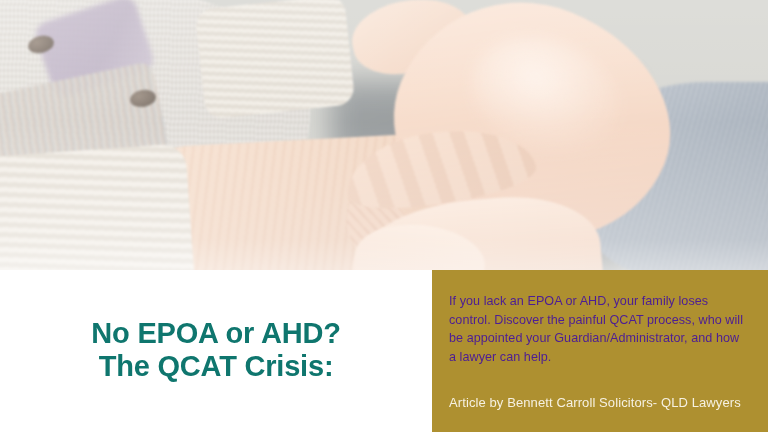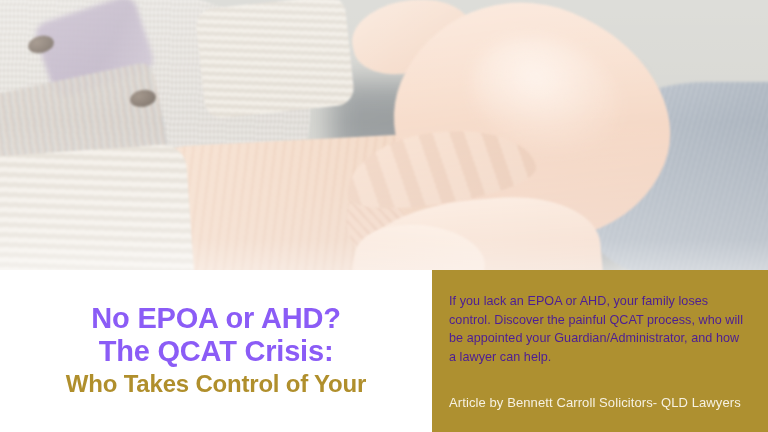--- a/index.html
+++ b/index.html
@@ -284,21 +284,21 @@
     background: #ffffff;
     display: flex;
     flex-direction: column;
     align-items: center;
     justify-content: center;
     box-sizing: border-box;
     padding: 0 6px 2px 6px;
   }
 
   .headline-primary {
-    color: #8b5cf6;
+    color: #0f766e;
     font-weight: bold;
     font-size: 29px;
     line-height: 1.13;
     letter-spacing: -0.2px;
     text-align: center;
     white-space: nowrap;
   }
   .headline-secondary {
     color: #b08f2c;
     font-weight: bold;
@@ -368,21 +368,20 @@
     <div class="cuff-cream2"></div>
 
     <div class="photo-wash"></div>
   </div>
 
   <div class="panels">
 
     <div class="panel-white">
       <div class="headline-primary">No EPOA or AHD?</div>
       <div class="headline-primary">The QCAT Crisis:</div>
-      <div class="headline-secondary">Who Takes Control of Your</div>
     </div>
 
     <div class="panel-gold">
       <div class="gold-body">If you lack an EPOA or AHD, your family loses control. Discover the painful QCAT process, who will be appointed your Guardian/Administrator, and how a lawyer can help.</div>
       <div class="gold-byline">Article by Bennett Carroll Solicitors- QLD Lawyers</div>
     </div>
 
   </div>
 
 </div>

